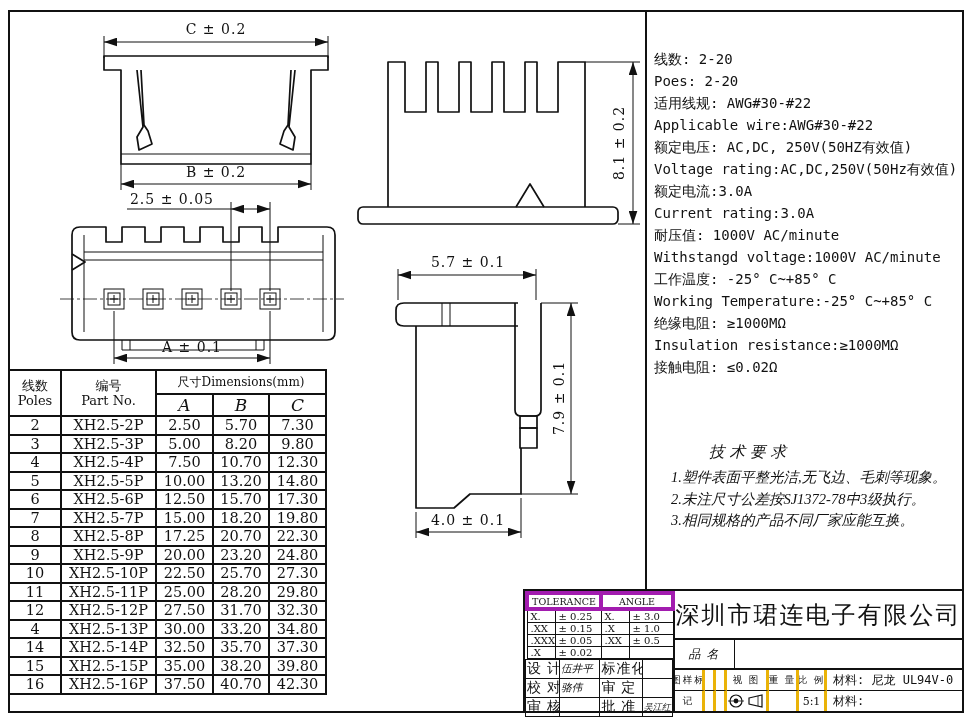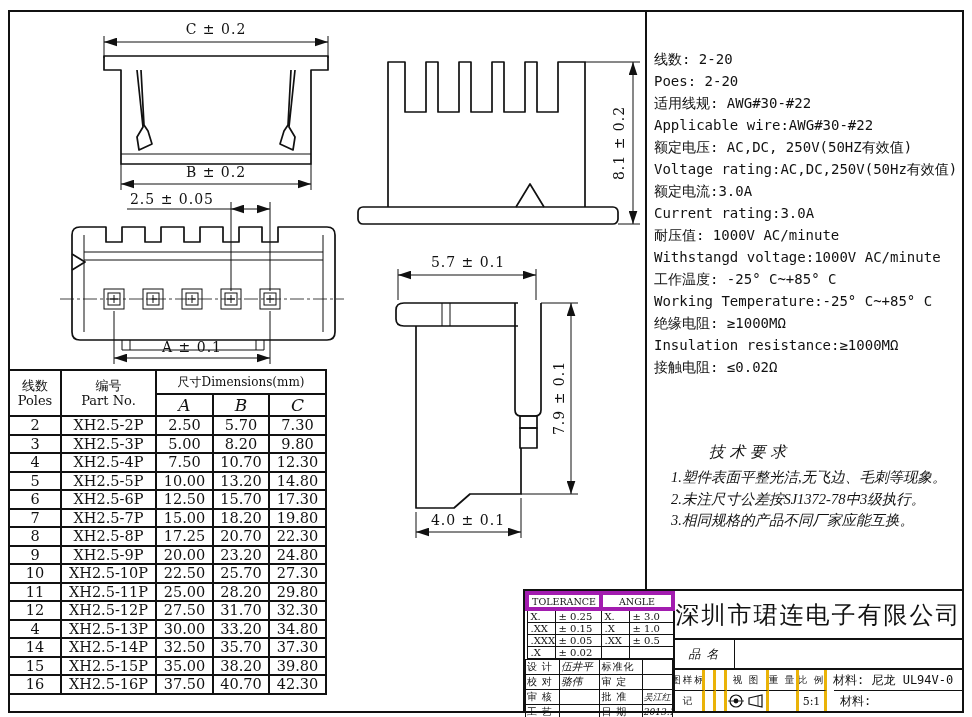--- a/index.html
+++ b/index.html
@@ -22,35 +22,35 @@
   .parts .h-abc{font-size:17px;height:20px;font-style:italic;}
   .parts td{height:16.5px;font-size:14.5px;white-space:nowrap;}
   
   .tb{left:523px;top:589px;width:441px;height:124px;border:2px solid #111;box-sizing:border-box;display:flex;background:#fff;}
   .tb-left{width:150px;border-right:2px solid #111;display:flex;flex-direction:column;box-sizing:border-box;}
   .tol{border-collapse:collapse;width:100%;table-layout:fixed;}
   .tol th{border:4px solid #a21caf;font-family:"DejaVu Serif",serif;font-size:9.5px;font-weight:normal;height:12px;padding:0;}
   .tol td{border:1px solid #111;font-family:"DejaVu Serif",serif;font-size:10px;height:10.5px;padding:0 3px;white-space:nowrap;}
   .tol-gap{flex:1;}
   .sig{border-collapse:collapse;width:100%;table-layout:fixed;}
-  .sig td{border:1px solid #111;font-size:10px;height:12px;padding:0 1px;white-space:nowrap;overflow:hidden;letter-spacing:1px;}
+  .sig td{border:1px solid #111;font-size:14px;height:12px;padding:0 1px;white-space:nowrap;overflow:hidden;letter-spacing:1px;}
   .sig .hand{font-family:"DejaVu Serif",serif;font-style:italic;font-size:10.5px;letter-spacing:0;}
   .sig .v2{font-family:"DejaVu Serif",serif;font-style:italic;font-size:9px;letter-spacing:0;}
   .tb-right{flex:1;display:flex;flex-direction:column;min-width:0;}
   .company{height:47px;display:flex;align-items:center;justify-content:center;font-size:24px;letter-spacing:2px;border-bottom:2px solid #111;white-space:nowrap;}
   .pn-row{height:28px;display:flex;border-bottom:2px solid #111;}
   .pn-label{width:60px;border-right:1px solid #111;display:flex;align-items:center;justify-content:center;font-family:"Liberation Serif",serif;font-style:italic;font-size:12px;letter-spacing:6px;padding-left:4px;box-sizing:border-box;}
   .pn-value{flex:1;display:flex;align-items:center;justify-content:center;font-family:"DejaVu Serif",serif;font-size:16px;letter-spacing:1px;}
   .stamp-row{flex:1;display:flex;min-height:0;}
   .stamp-grid{display:grid;grid-template-columns:30px 11px 11px 42px 30px 28px;grid-template-rows:21px 1fr;}
   .sg{border-right:3px solid #eab308;border-bottom:1px solid #111;display:flex;align-items:center;justify-content:center;font-size:9.5px;letter-spacing:2px;overflow:hidden;white-space:nowrap;text-align:right;}
   .sg.last-row{border-bottom:none;}
   .materials{flex:1;display:flex;flex-direction:column;min-width:0;}
   .mat{flex:1;display:flex;align-items:center;padding-left:6px;font-family:"DejaVu Sans Mono",monospace;font-size:12px;white-space:nowrap;}
-  .mat+.mat{border-top:1px solid #111;margin-left:7px;}
+  .mat+.mat{border-top:1px solid #111;}
   
   svg text{font-family:"DejaVu Serif",serif;font-size:14px;fill:#111;letter-spacing:1px;}
   svg .outline{fill:none;stroke:#111;stroke-width:1.7;stroke-linejoin:round;}
   svg .thin{fill:none;stroke:#111;stroke-width:1;}
   svg .dim{fill:none;stroke:#111;stroke-width:1;}
   svg .cl{fill:none;stroke:#111;stroke-width:0.8;stroke-dasharray:14 3 3 3;}
 </style>
 </head>
 <body>
 

